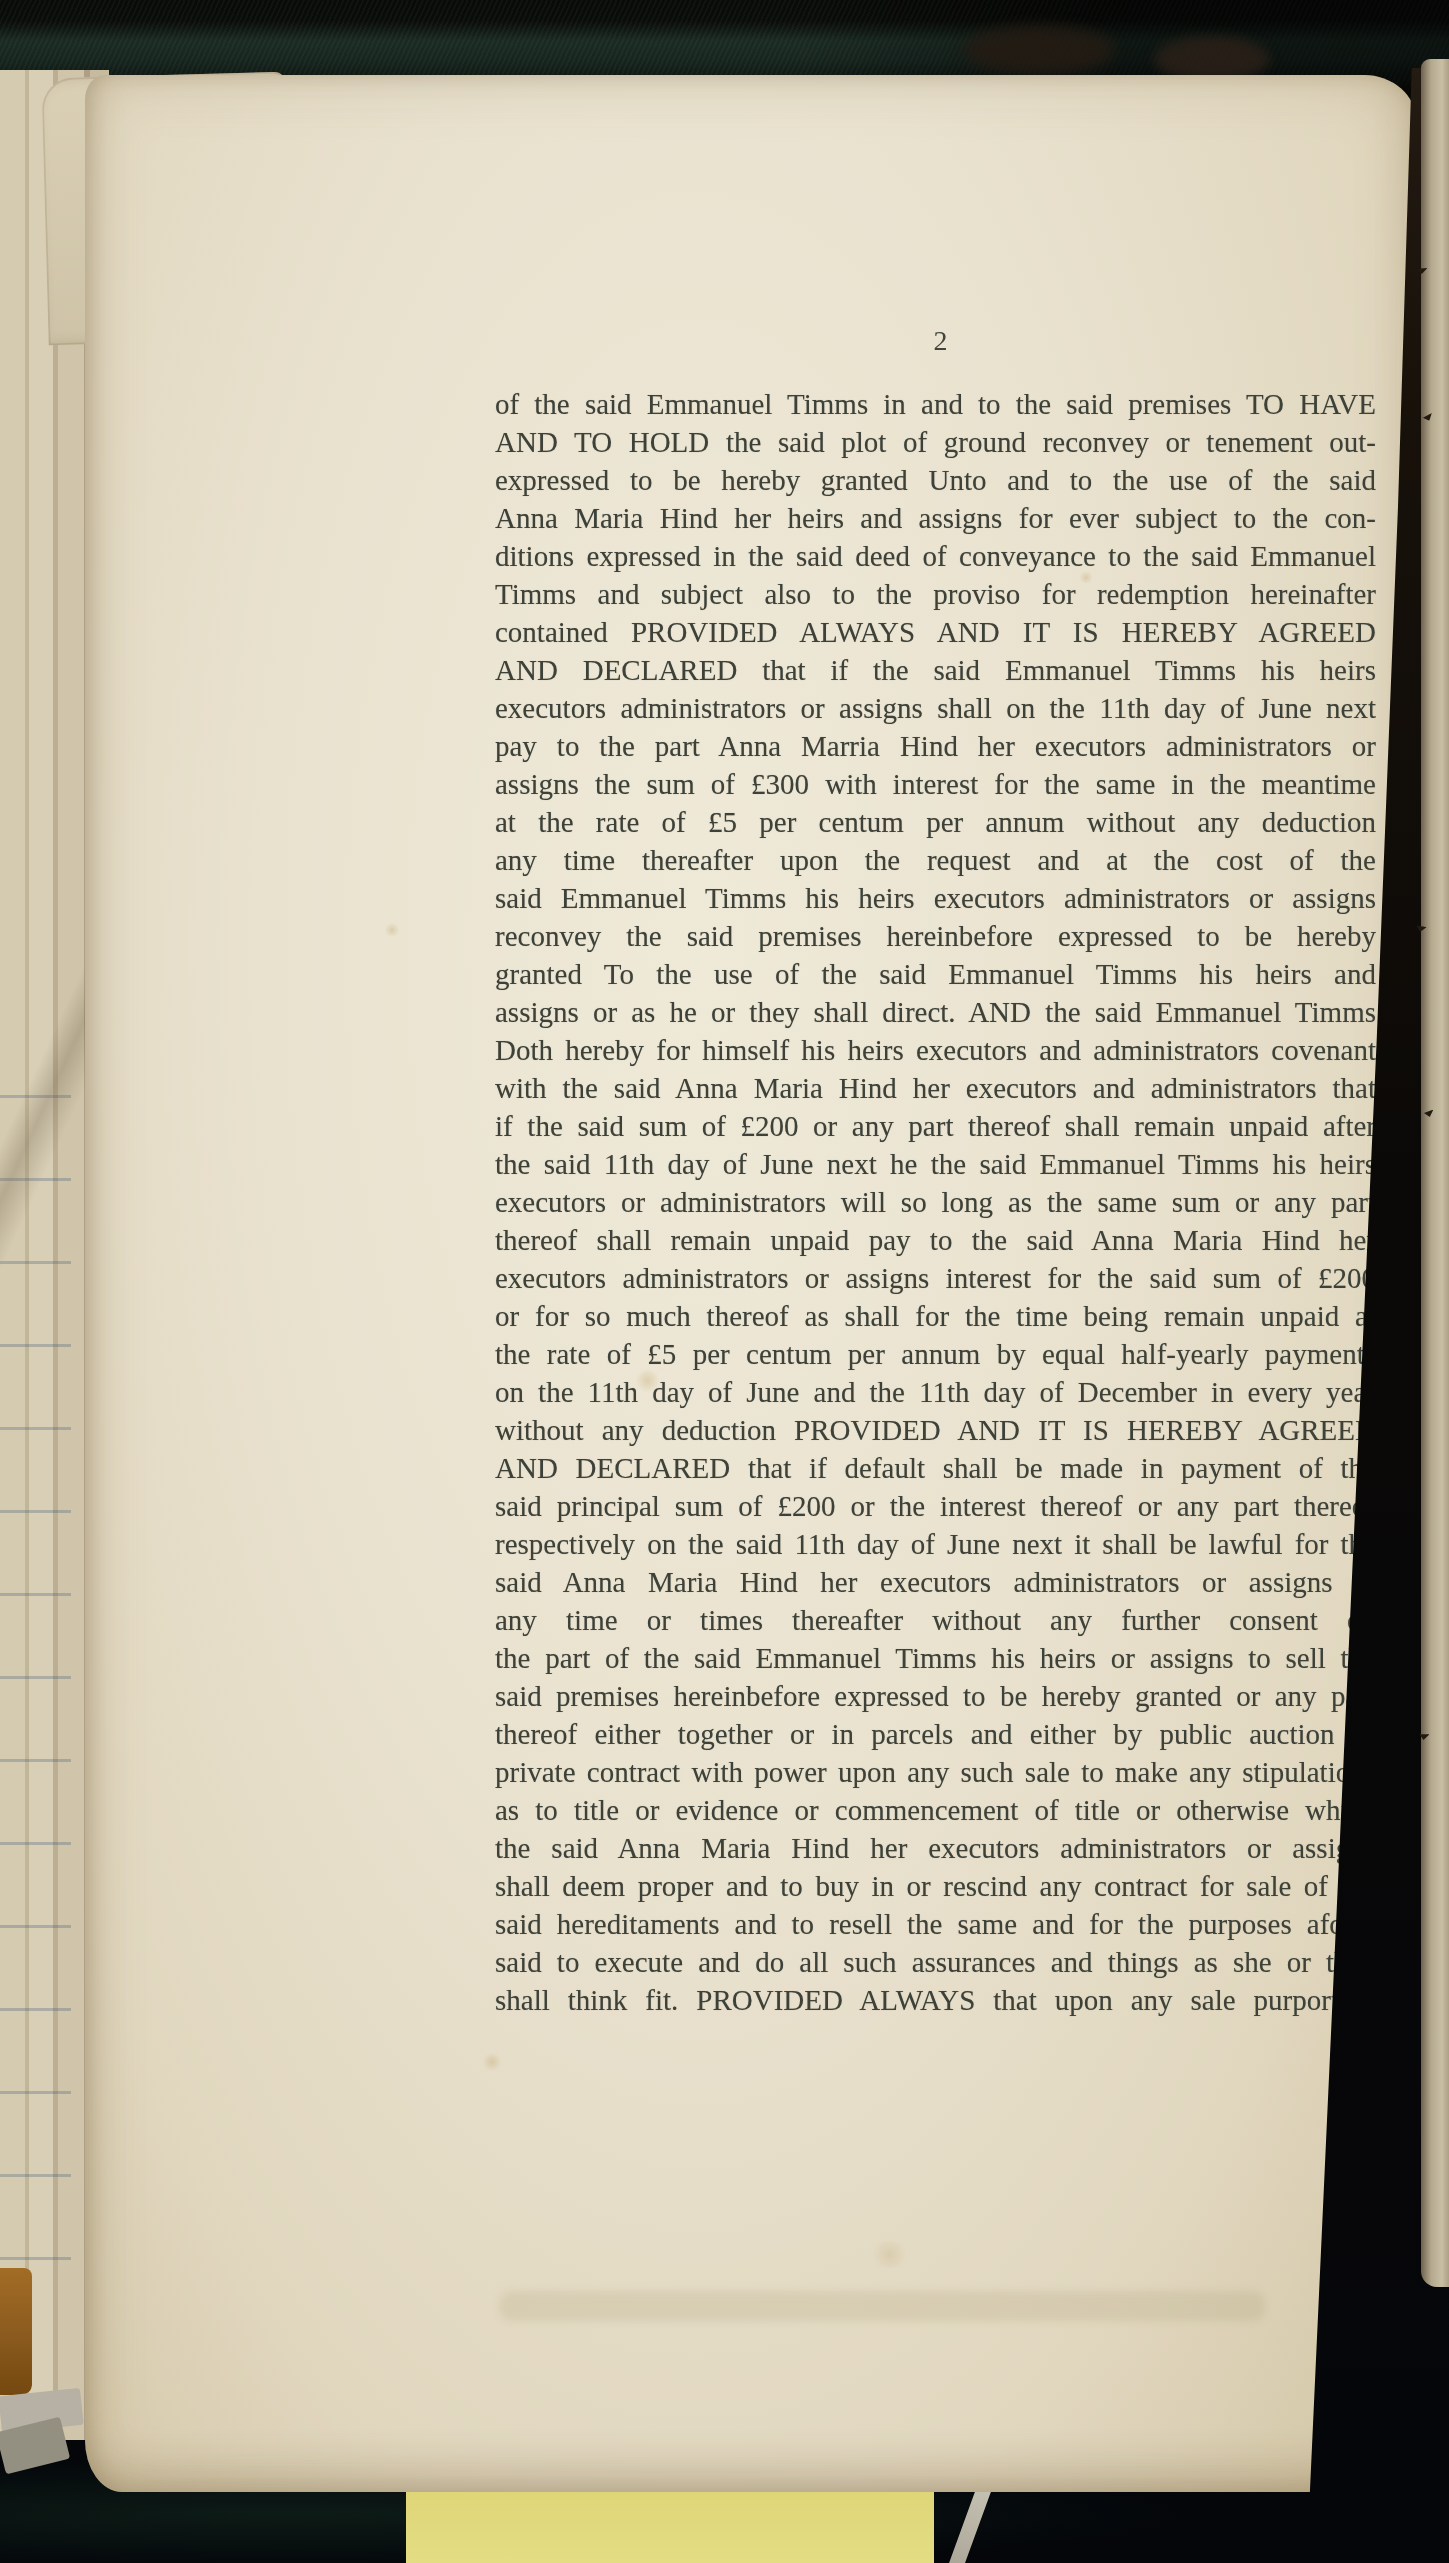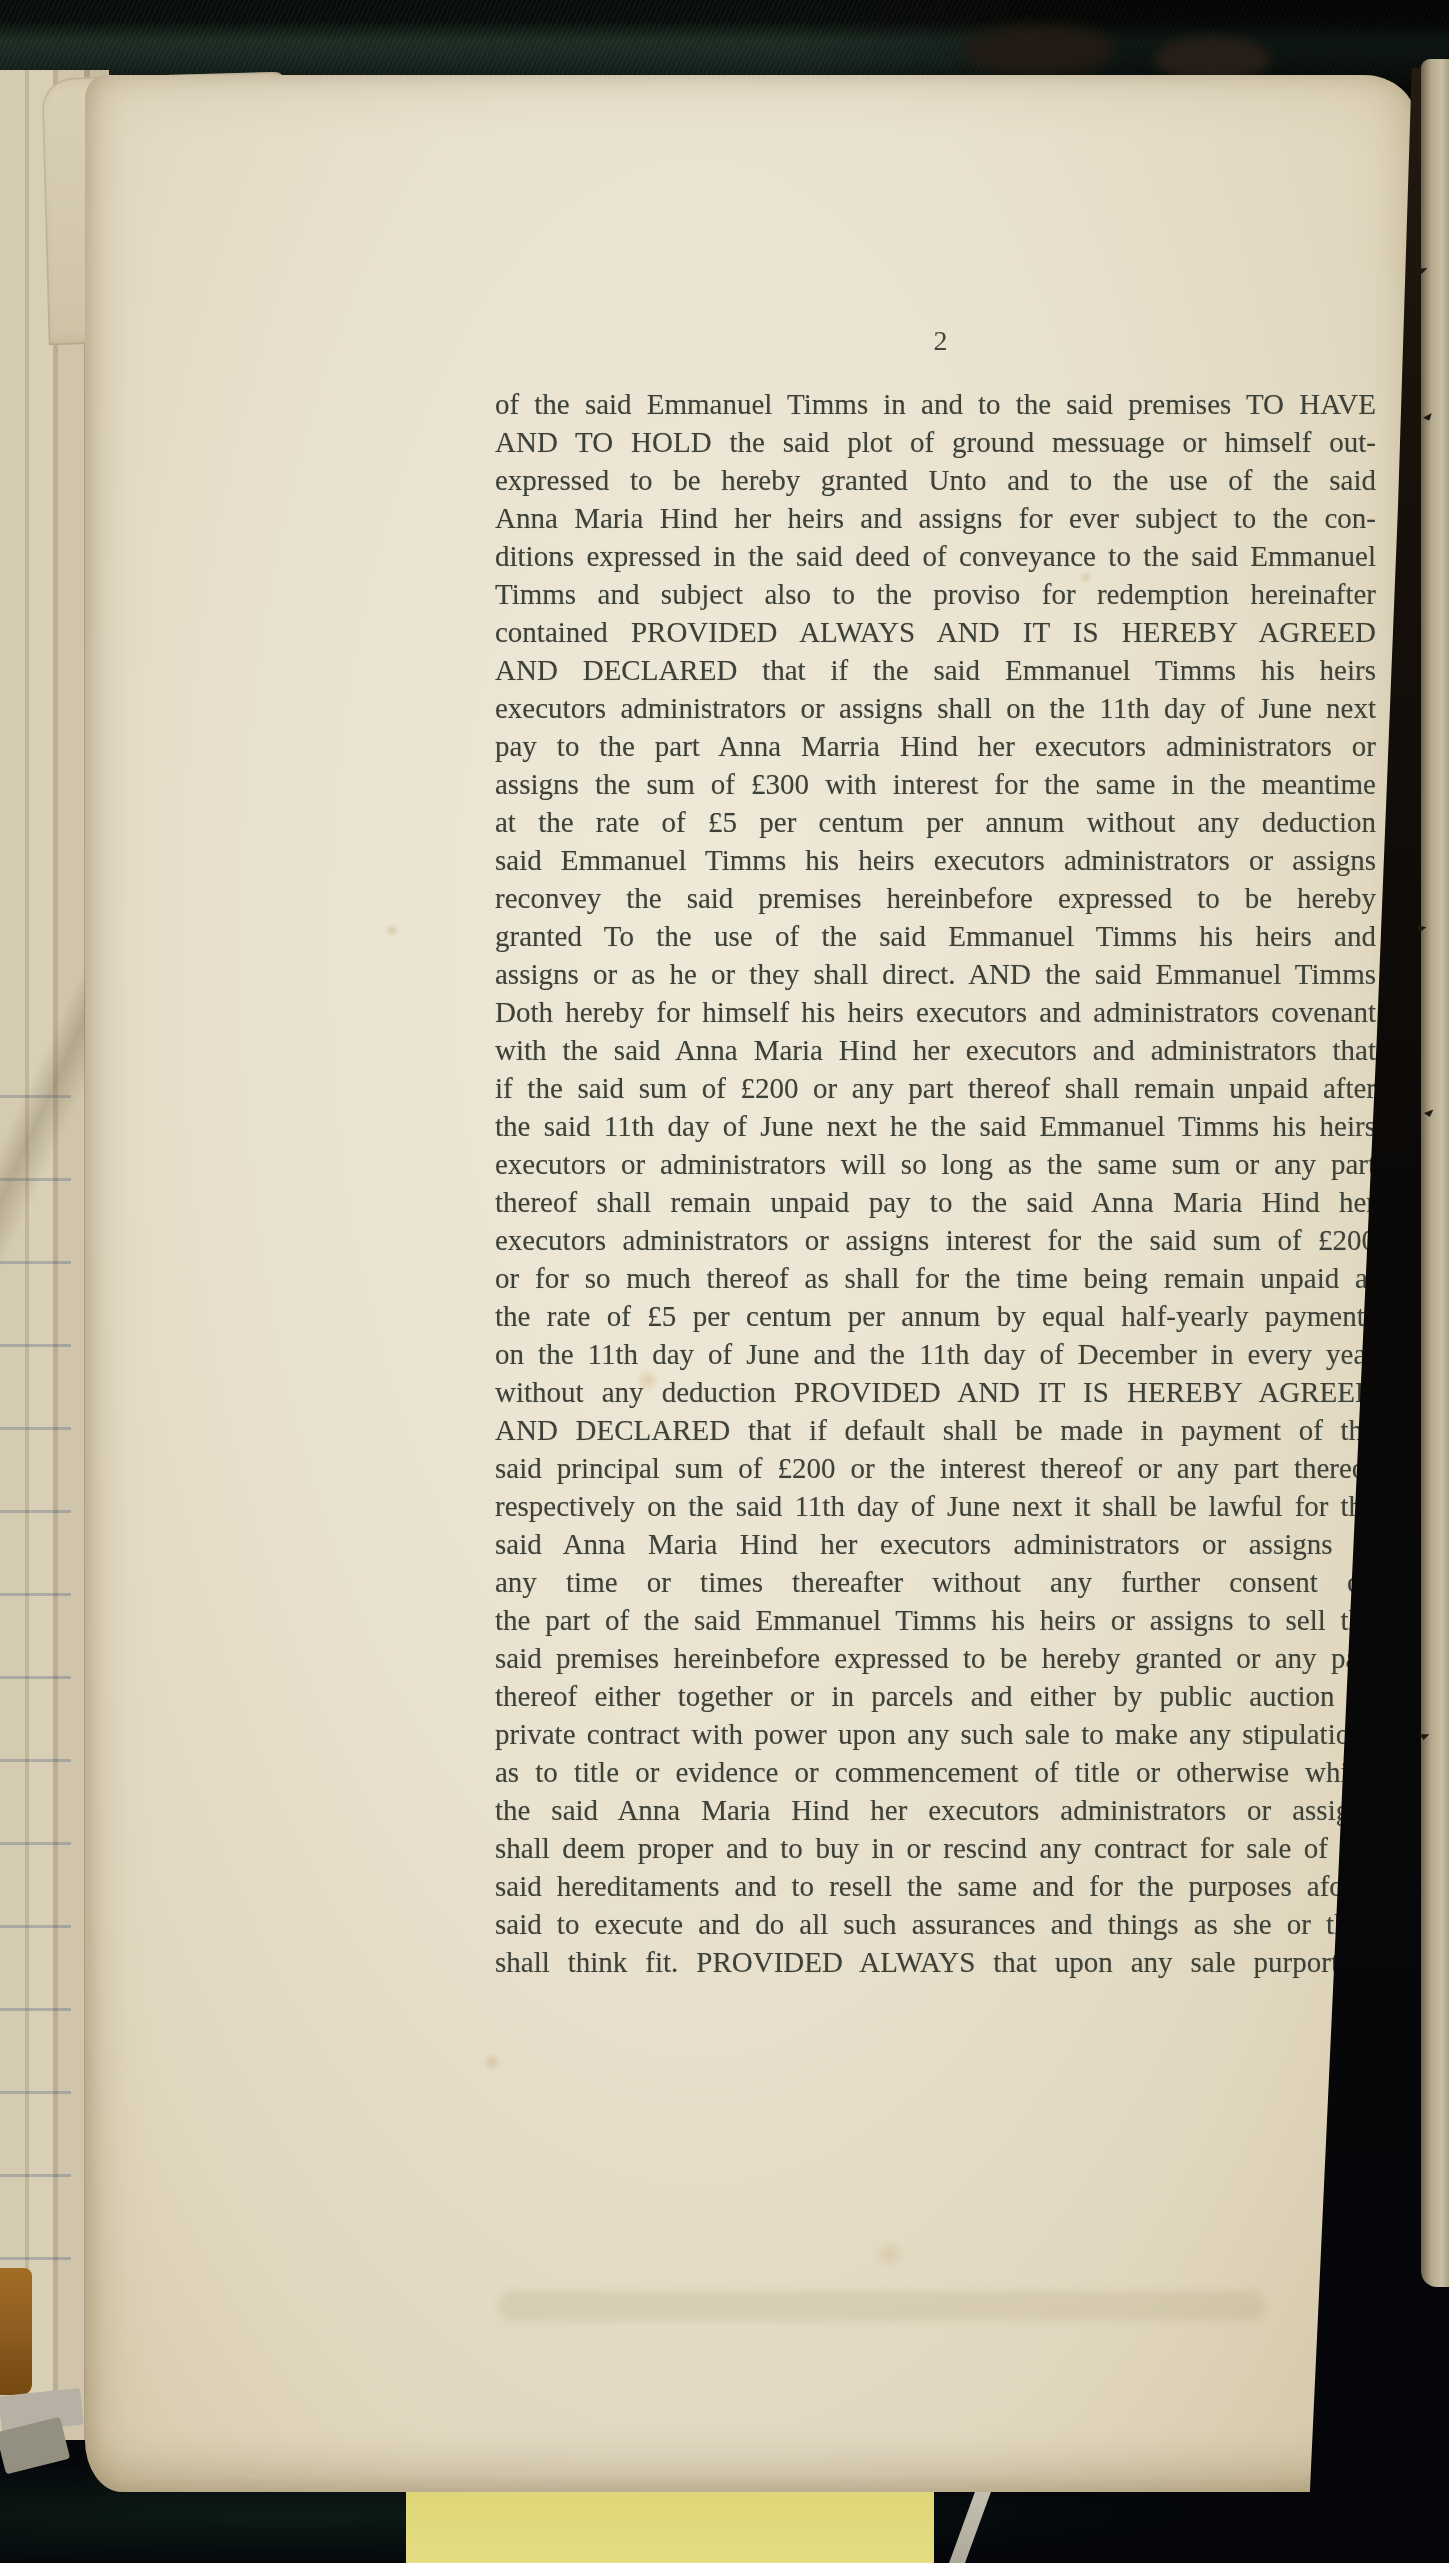--- a/index.html
+++ b/index.html
@@ -109,31 +109,32 @@
   <div class="yellow-slip"></div>
   <div class="paper-sliver"></div>
 
   <div class="corner-sheets"></div>
 
   <div class="main-page">
     <div class="page-number">2</div>
     <div class="text-block">
 
     <div class="text-line">of the said Emmanuel Timms in and to the said premises TO HAVE</div>
-        <div class="text-line">AND TO HOLD the said plot of ground messuage or himself out-</div>
+        <div class="text-line">AND TO HOLD the said plot of ground reconvey or tenement out-</div>
         <div class="text-line">expressed to be hereby granted Unto and to the use of the said</div>
         <div class="text-line">Anna Maria Hind her heirs and assigns for ever subject to the con-</div>
         <div class="text-line">ditions expressed in the said deed of conveyance to the said Emmanuel</div>
         <div class="text-line">Timms and subject also to the proviso for redemption hereinafter</div>
         <div class="text-line">contained PROVIDED ALWAYS AND IT IS HEREBY AGREED</div>
         <div class="text-line">AND DECLARED that if the said Emmanuel Timms his heirs</div>
         <div class="text-line">executors administrators or assigns shall on the 11th day of June next</div>
         <div class="text-line">pay to the part Anna Marria Hind her executors administrators or</div>
         <div class="text-line">assigns the sum of £300 with interest for the same in the meantime</div>
         <div class="text-line">at the rate of £5 per centum per annum without any deduction</div>
+        <div class="text-line">any time thereafter upon the request and at the cost of the</div>
         <div class="text-line">said Emmanuel Timms his heirs executors administrators or assigns</div>
         <div class="text-line">reconvey the said premises hereinbefore expressed to be hereby</div>
         <div class="text-line">granted To the use of the said Emmanuel Timms his heirs and</div>
         <div class="text-line">assigns or as he or they shall direct.  AND the said Emmanuel Timms</div>
         <div class="text-line">Doth hereby for himself his heirs executors and administrators covenant</div>
         <div class="text-line">with the said Anna Maria Hind her executors and administrators that</div>
         <div class="text-line">if the said sum of £200 or any part thereof shall remain unpaid after</div>
         <div class="text-line">the said 11th day of June next he the said Emmanuel Timms his heirs</div>
         <div class="text-line">executors or administrators will so long as the same sum or any part</div>
         <div class="text-line">thereof shall remain unpaid pay to the said Anna Maria Hind her</div>

